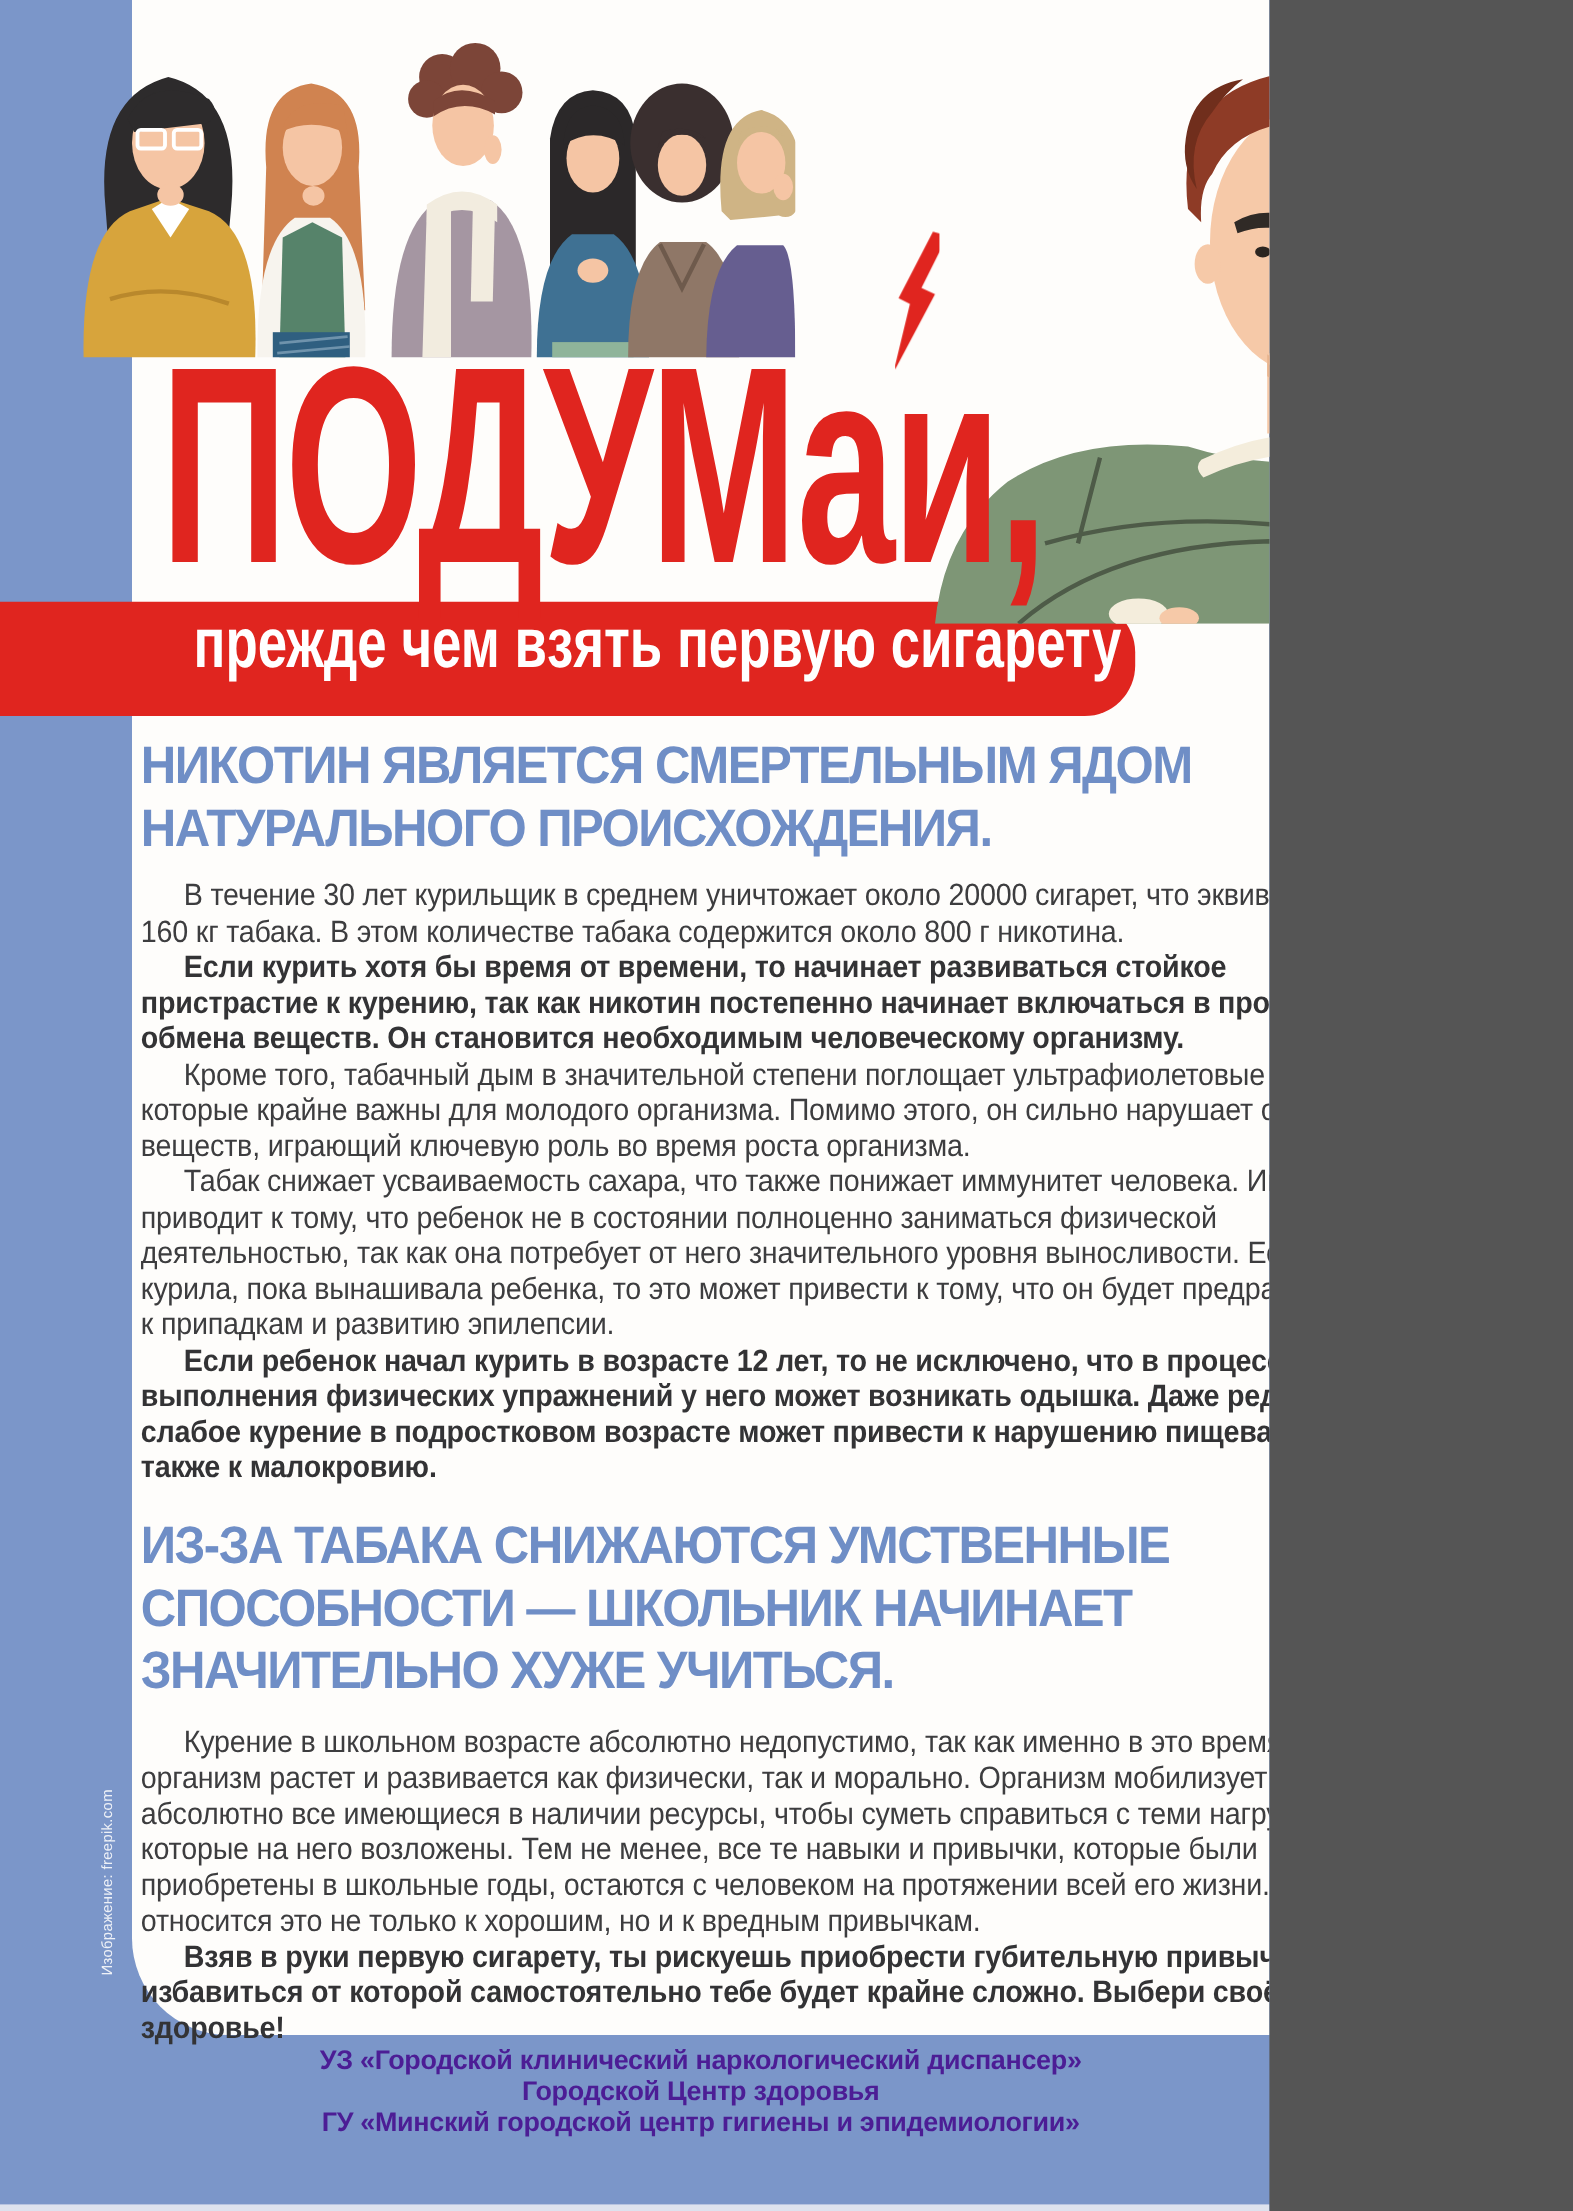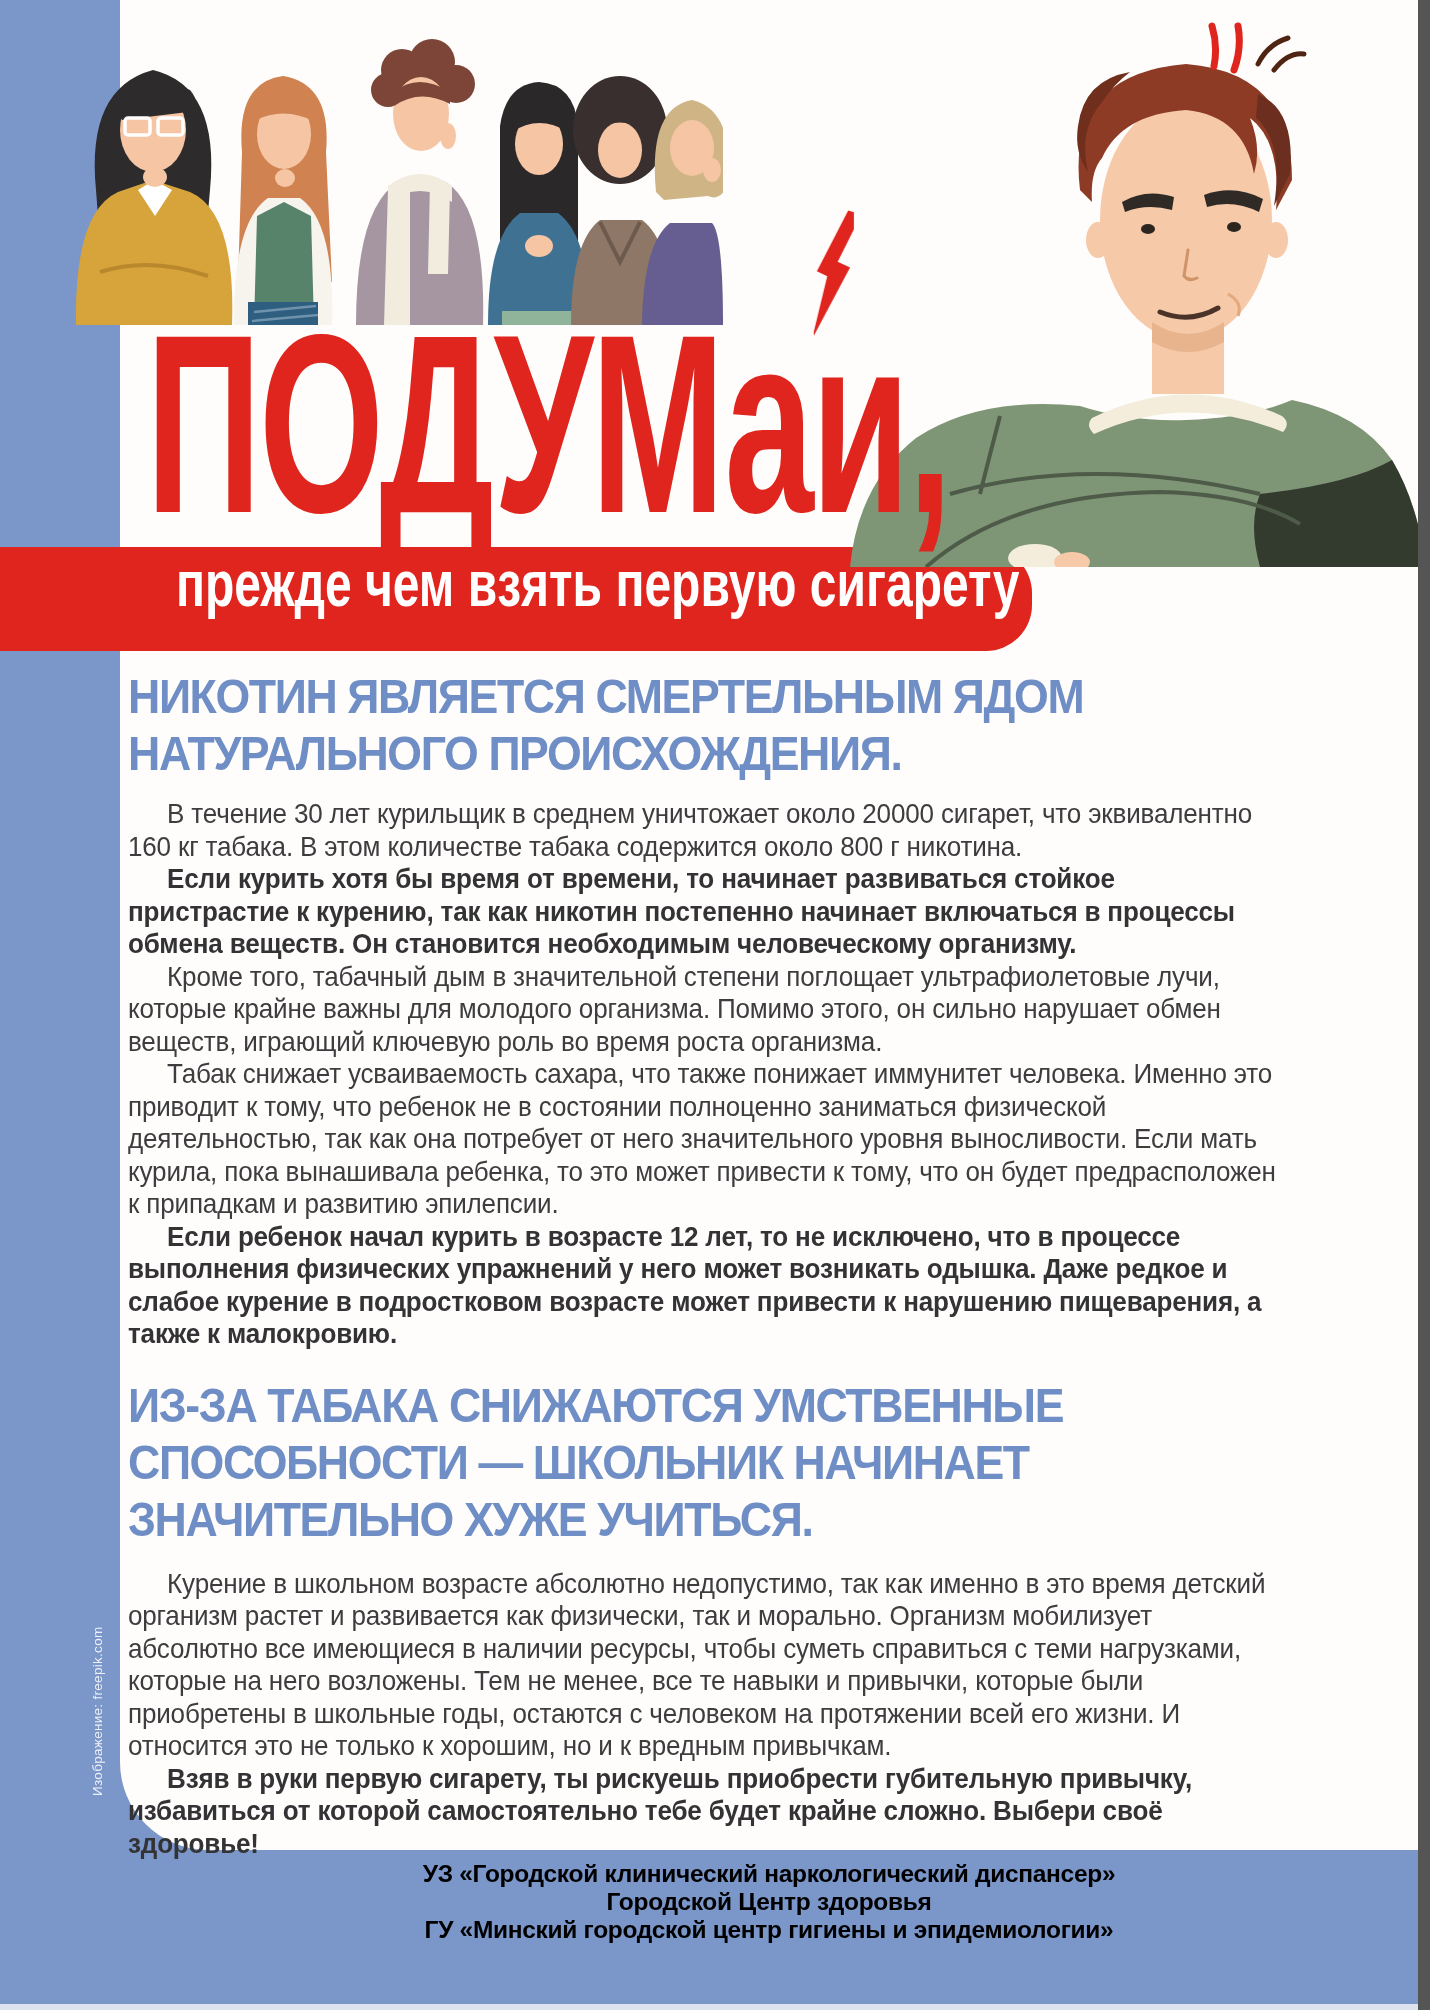--- a/index.html
+++ b/index.html
@@ -4,21 +4,21 @@
 <style>
   :root{
     --accent_red:#e0251f;
     --band_blue:#7b96c9;
     --heading_blue:#6f8ec6;
     --body_text:#3d3d3f;
     --panel_white:#fefdfb;
   }
   html,body{margin:0;padding:0;background:#555;}
   .page{
-    position:relative;width:1418px;height:2010px;overflow:hidden;
+    position:relative;width:1154px;height:2010px;overflow:hidden;
     background:var(--band_blue);
     font-family:"Liberation Sans", sans-serif;
   }
   .white-panel{
     position:absolute;left:120px;top:0;right:0;height:1850px;
     background:var(--panel_white);
     border-bottom-left-radius:88px;
   }
   .bottom-edge{position:absolute;left:0;bottom:0;width:100%;height:6px;background:#dde2ee;}
   .people-illu{position:absolute;left:58px;top:30px;width:665px;height:295px;}
@@ -51,21 +51,21 @@
     color:var(--heading_blue);letter-spacing:-1.5px;
   }
   .content h2.second{margin-top:26px;margin-bottom:20px;}
   .content p{
     margin:0;font-size:28px;line-height:32.5px;text-indent:42px;
     letter-spacing:-0.2px;
   }
   .content p.bold{font-weight:bold;color:#333335;}
   .footer{
     position:absolute;left:120px;right:0;top:1860px;z-index:2;
-    text-align:center;color:#000000;font-weight:bold;
+    text-align:center;color:#4c1d95;font-weight:bold;
     font-size:24.5px;line-height:28px;letter-spacing:-0.3px;
   }
   .credit{
     position:absolute;left:90px;top:1596px;height:200px;z-index:2;
     writing-mode:vertical-rl;transform:rotate(180deg);
     font-size:13.5px;color:#eef1f7;letter-spacing:0.3px;
   }
 </style>
 </head>
 <body>

